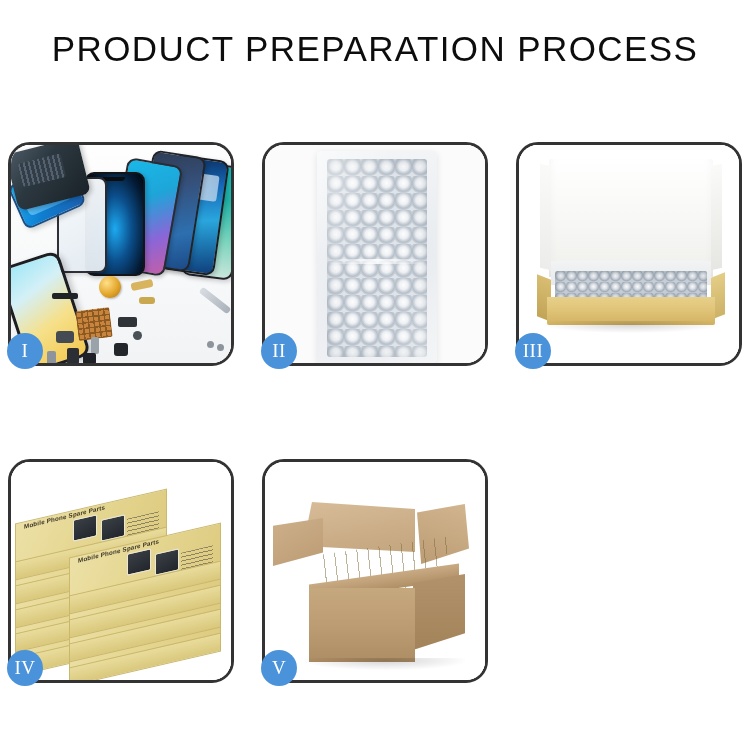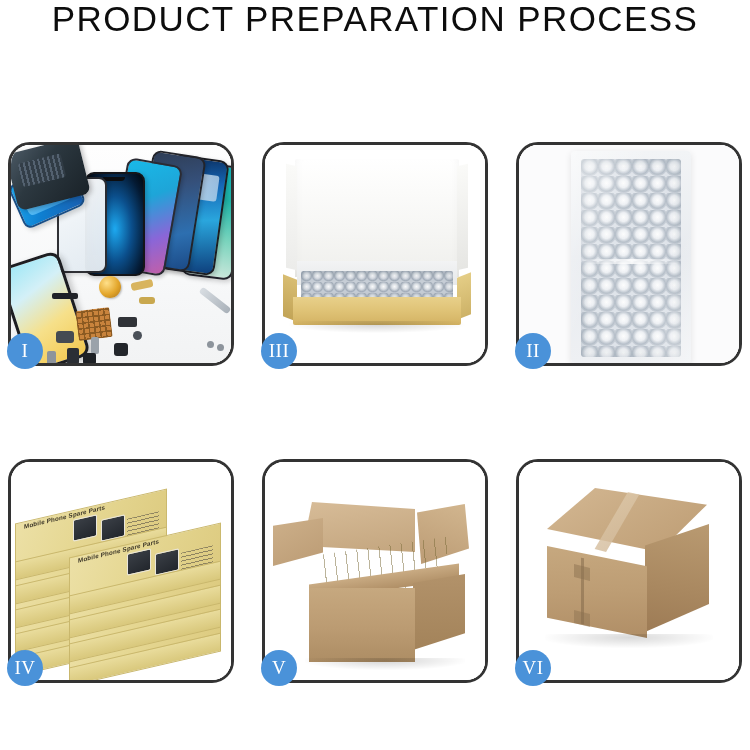--- a/index.html
+++ b/index.html
@@ -13,20 +13,21 @@
     height: 750px;
     overflow: hidden;
     font-family: "Liberation Sans", sans-serif;
     color: #111111;
     position: relative;
   }
 
   
   .header {
     text-align: center;
+    padding-top: 30px;
   }
   .page-title {
     font-family: "Liberation Sans", sans-serif;
     font-size: 35px;
     font-weight: 500;
     letter-spacing: 1.4px;
     color: #0d0d0d;
     line-height: 1.1;
     margin: 0;
     white-space: nowrap;
@@ -387,44 +388,44 @@
         <div class="tool"></div>
         <div class="tool2"></div>
         <div class="tool3"></div>
       </div>
     </div>
     <div class="badge">I</div>
   </div>
 
   <div class="panel">
     <div class="panel-inner">
+      <div class="scene-bubble">
+        <div class="bubble-bag">
+          <div class="bubble-film"></div>
+          <div class="bubble-seam"></div>
+          <div class="bubble-sheen"></div>
+        </div>
+      </div>
+    </div>
+    <div class="badge">II</div>
+  </div>
+
+  <div class="panel">
+    <div class="panel-inner">
       <div class="scene-mailer">
         <div class="mailer-lid"></div>
         <div class="mailer-inner"></div>
         <div class="mailer-contents"></div>
         <div class="mailer-sideL"></div>
         <div class="mailer-sideR"></div>
         <div class="mailer-front"></div>
         <div class="mailer-shadow"></div>
       </div>
     </div>
     <div class="badge">III</div>
-  </div>
-
-  <div class="panel">
-    <div class="panel-inner">
-      <div class="scene-bubble">
-        <div class="bubble-bag">
-          <div class="bubble-film"></div>
-          <div class="bubble-seam"></div>
-          <div class="bubble-sheen"></div>
-        </div>
-      </div>
-    </div>
-    <div class="badge">II</div>
   </div>
 
   <div class="panel">
     <div class="panel-inner">
       <div class="scene-stack">
 
         <div class="sbox" style="left:4px; top:140px;">
           <div class="top"></div>
           <div class="front"></div>
         </div>
@@ -484,29 +485,14 @@
         <div class="co-contents"></div>
         <div class="co-rim"></div>
         <div class="co-side"></div>
         <div class="co-front"></div>
         <div class="co-shadow"></div>
       </div>
     </div>
     <div class="badge">V</div>
   </div>
 
-  <div class="panel">
-    <div class="panel-inner">
-      <div class="scene-carton-sealed">
-        <div class="cs-top"></div>
-        <div class="cs-tape"></div>
-        <div class="cs-side"></div>
-        <div class="cs-front"></div>
-        <div class="cs-seamA"></div>
-        <div class="cs-tab1"></div>
-        <div class="cs-tab2"></div>
-        <div class="cs-shadow"></div>
-      </div>
-    </div>
-    <div class="badge">VI</div>
-  </div>
 
 </div>
 
 </body></html>

